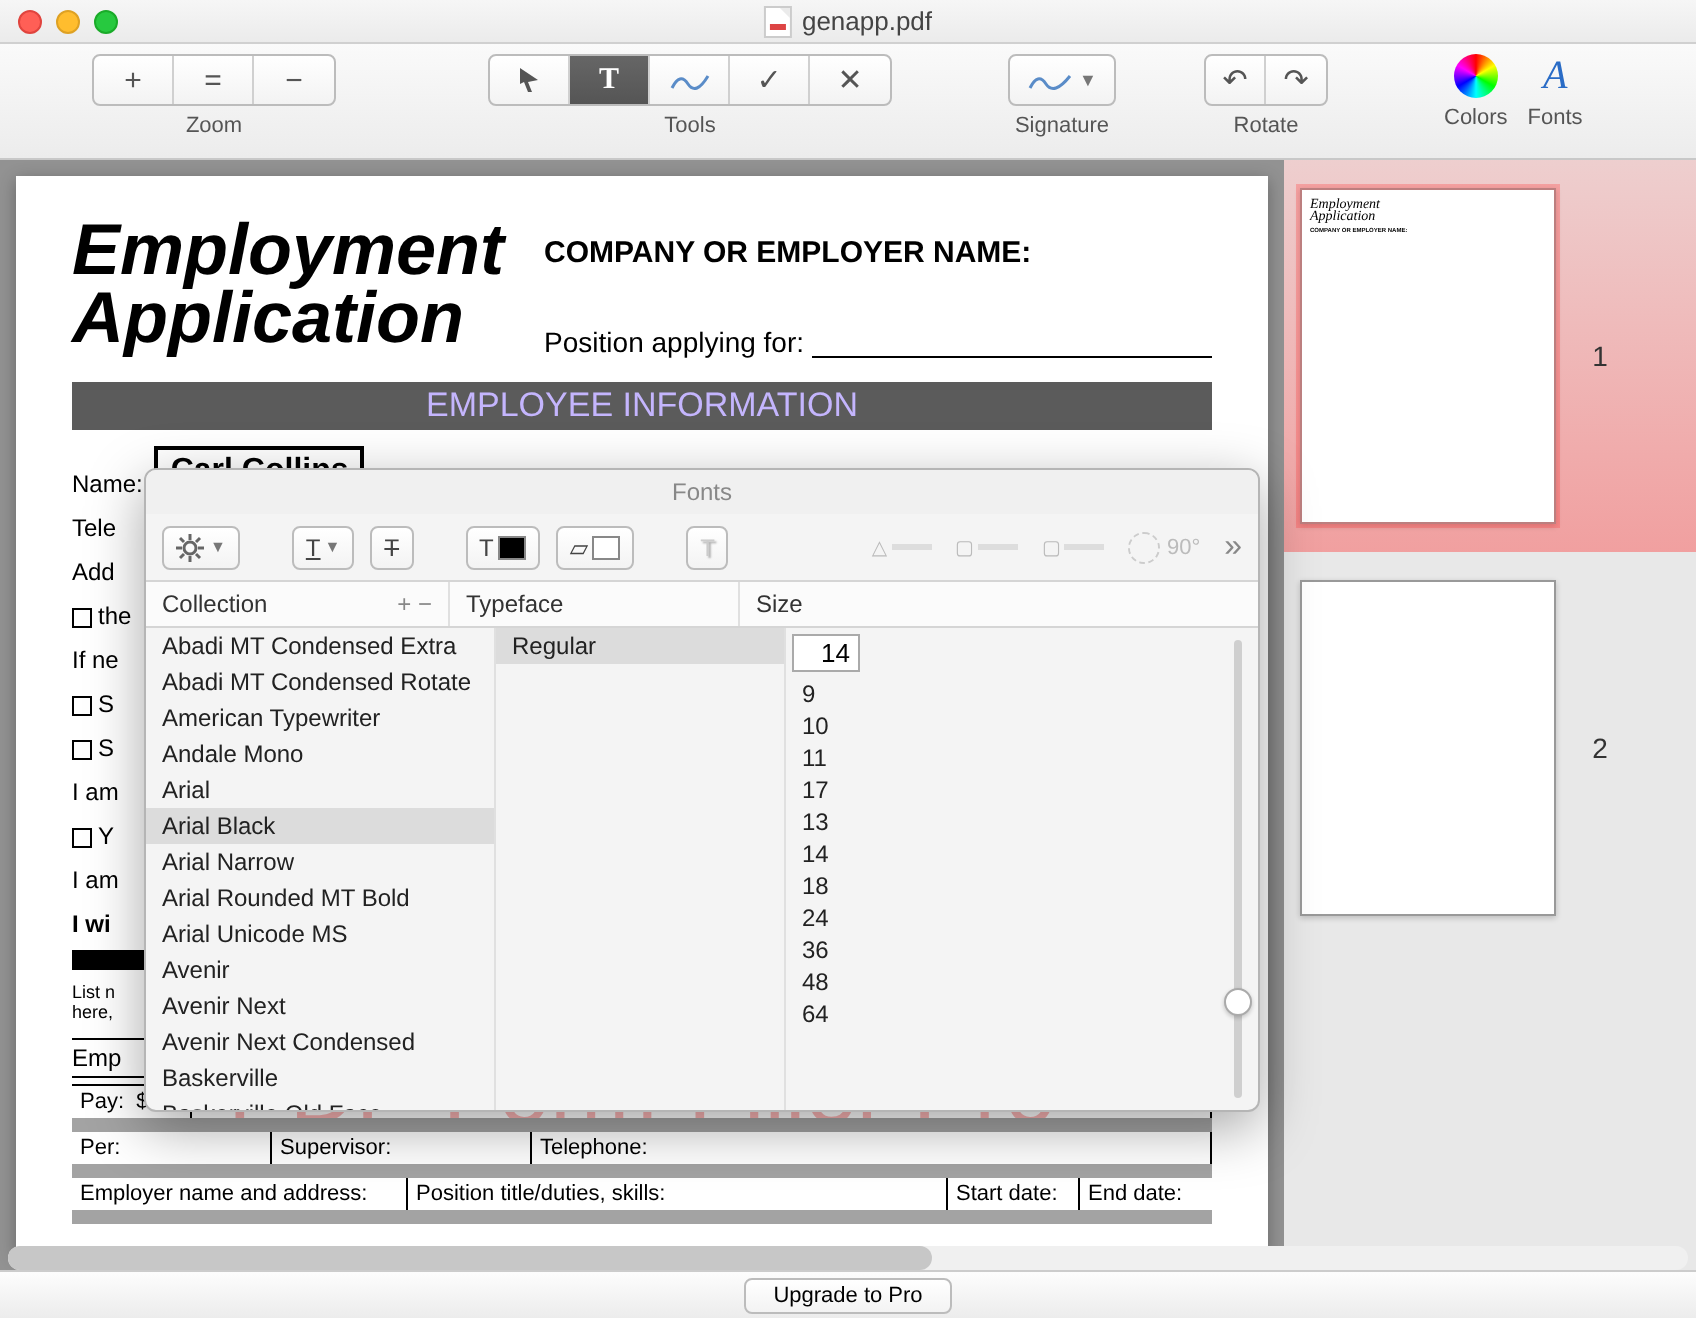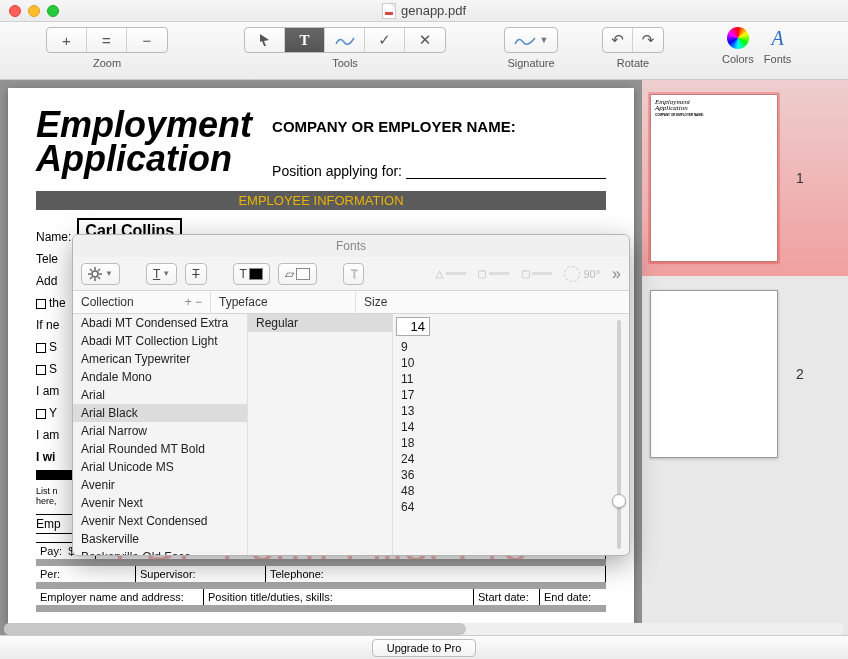--- a/index.html
+++ b/index.html
@@ -20,21 +20,21 @@
 .segbtn{display:flex;border:1px solid #bcbcbc;border-radius:4px;overflow:hidden;background:linear-gradient(#fff,#f3f3f3);height:26px}
 .segbtn>div{width:40px;display:flex;align-items:center;justify-content:center;border-right:1px solid #d0d0d0;font-size:15px;color:#555}
 .segbtn>div:last-child{border-right:none}
 .segbtn>div.sel{background:linear-gradient(#666,#555);color:#fff}
 .content{position:absolute;top:80px;left:0;right:0;bottom:24px;background:#929292;display:flex}
 .docarea{flex:1;background:#929292;padding:8px;overflow:hidden;position:relative}
 .page{background:#fff;width:100%;height:100%;box-shadow:0 2px 8px rgba(0,0,0,.3);padding:20px 28px;position:relative;overflow:hidden}
 .emp-title{font-family:"Arial Black",Arial,sans-serif;font-style:italic;font-weight:900;font-size:36px;line-height:.95}
 .co-label{font-family:"Arial Black",Arial,sans-serif;font-weight:900;font-size:15px}
 .pos-label{font-family:Arial,sans-serif;font-size:14px}
-.empinfo{background:#5b5b5b;color:#eab308;text-align:center;font-family:"Arial Black",Arial;font-size:13px;padding:2px;margin-top:12px}
+.empinfo{background:#5b5b5b;color:#c4b5fd;text-align:center;font-family:"Arial Black",Arial;font-size:17px;padding:2px;margin-top:12px}
 .formrow{display:flex;align-items:flex-end;font-size:12px;margin-top:8px}
 .nameval{border:2px solid #000;padding:2px 6px;font-family:"Arial Black",Arial;font-size:16px;font-weight:900;margin-left:6px}
 .watermark{position:absolute;bottom:55px;left:50%;transform:translateX(-50%);font-size:46px;font-family:Arial;color:rgba(248,120,120,.55);white-space:nowrap;pointer-events:none}
 .tbl{position:absolute;bottom:15px;left:28px;right:28px;font-size:11px}
 .tbl .r{display:flex;border-bottom:7px solid #a3a3a3}
 .tbl .c{border-right:1px solid #000;padding:2px 4px}
 .thumbpanel{width:206px;background:#e8e8e8;overflow-y:auto}
 .thumbrow{display:flex;align-items:center;padding:14px 8px;gap:10px}
 .thumb{width:128px;height:168px;background:#fff;border:1px solid #999;box-shadow:0 1px 3px rgba(0,0,0,.2);position:relative;font-size:3px;padding:4px;overflow:hidden}
 .thumb.sel{outline:3px solid rgba(255,80,80,.35);outline-offset:-1px}
@@ -281,31 +281,31 @@
           <span style="width:20px;height:3px;background:#ddd"></span>
         </span>
       <span style="display:flex;align-items:center;gap:3px">
           <span style="width:16px;height:16px;border:1.5px dashed #ccc;border-radius:50%"></span>
           <span style="font-size:11px">90°</span>
         </span>
       <span style="color:#888">»</span>
     </div>
   </div>
   <div class="fp-head">
-    <div style="width:138px;display:flex;justify-content:space-between;align-items:center">
+    <div style="width:152px;display:flex;justify-content:space-between;align-items:center">
       <span>Collection</span>
       <span style="color:#888"><span>+</span> <span>−</span></span>
     </div>
     <div style="width:145px">Typeface</div>
     <div style="flex:1;border-right:none">Size</div>
   </div>
   <div class="fp-body">
     <div class="fp-col" id="col-families" style="width:175px">
         <div class="item">Abadi MT Condensed Extra</div>
-        <div class="item">Abadi MT Collection Light</div>
+        <div class="item">Abadi MT Condensed Rotate</div>
         <div class="item">American Typewriter</div>
         <div class="item">Andale Mono</div>
         <div class="item">Arial</div>
         <div class="item sel">Arial Black</div>
         <div class="item">Arial Narrow</div>
         <div class="item">Arial Rounded MT Bold</div>
         <div class="item">Arial Unicode MS</div>
         <div class="item">Avenir</div>
         <div class="item">Avenir Next</div>
         <div class="item">Avenir Next Condensed</div>

